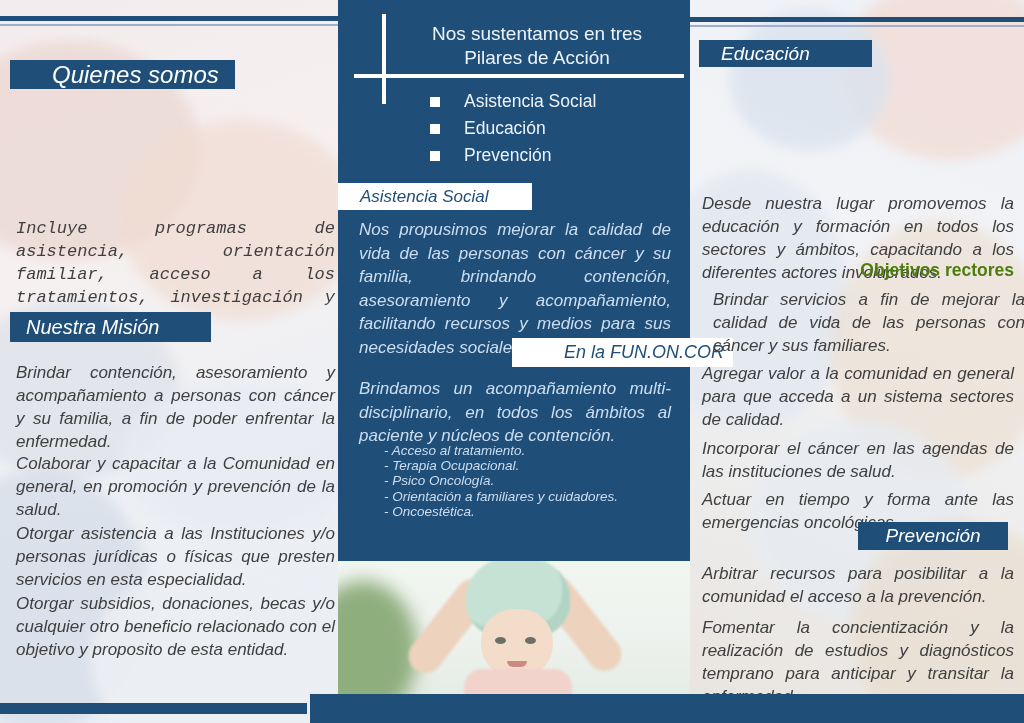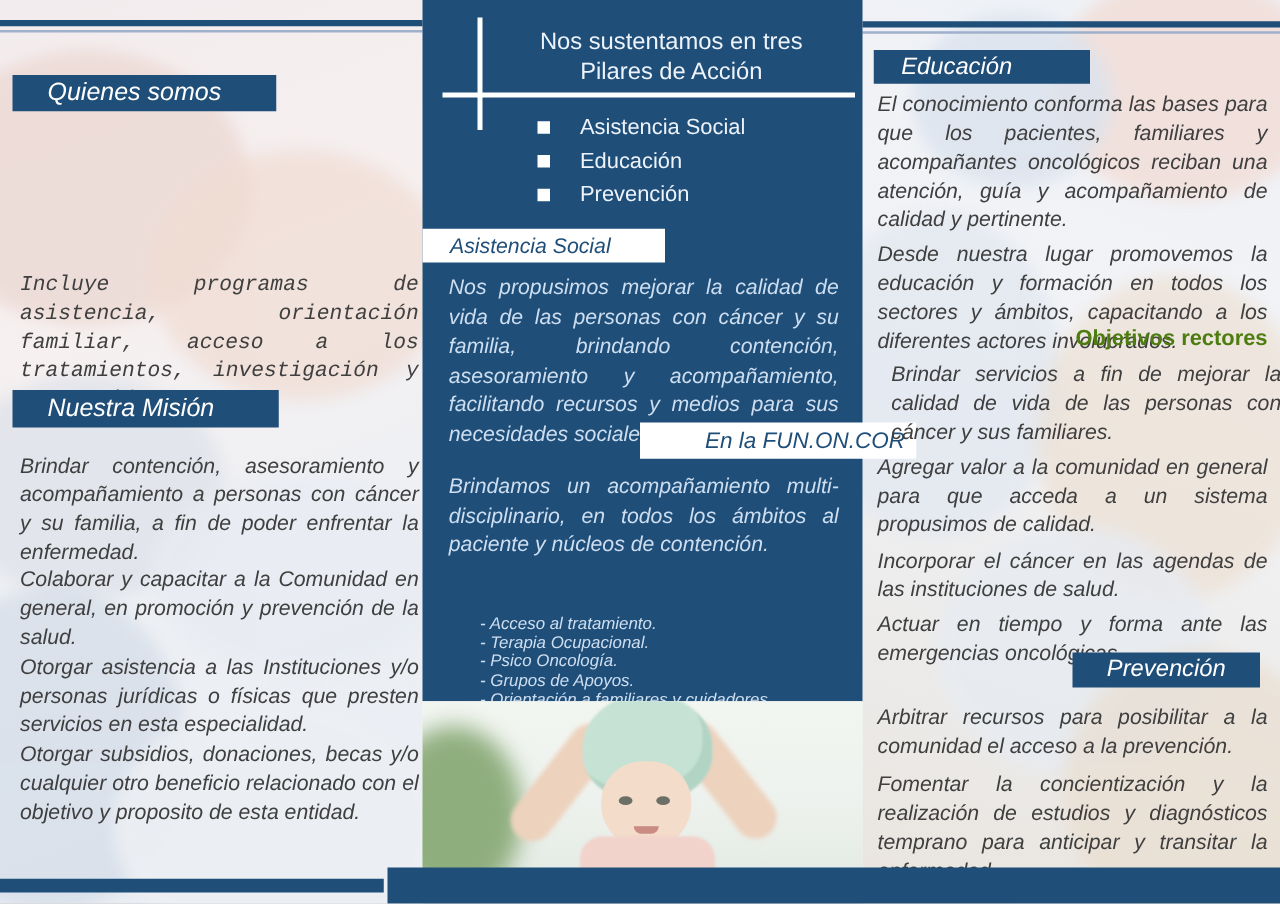--- a/index.html
+++ b/index.html
@@ -24,21 +24,21 @@
   .center-title{position:absolute;left:56px;top:22px;width:286px;text-align:center;
     color:#EDF3FA;font-size:19px;line-height:24px;}
   .pillars{position:absolute;left:92px;top:88px;}
   .pillar-item{position:relative;color:#EDF3FA;font-size:17.5px;line-height:27px;padding-left:34px;}
   .pillar-item::before{content:"";position:absolute;left:0;top:9px;width:10px;height:10px;background:#fff;}
   .white-tag{position:absolute;background:#fff;color:#1F4E79;font-style:italic;
     font-size:17px;display:flex;align-items:center;padding-left:43px;}
   .center-par{position:absolute;color:#CDDEF0;font-style:italic;font-size:17px;line-height:23.5px;
     text-align:justify;}
   .services{position:absolute;left:46px;top:443px;color:#CDDEF0;font-style:italic;
-    font-size:13.5px;line-height:15.2px;margin-top:48px;}
+    font-size:13.5px;line-height:15.2px;}
 
   
   .hdr-box{position:absolute;background:#1F4E79;color:#fff;font-style:italic;
     display:flex;align-items:center;}
 
   
   .body-par{position:absolute;color:#3F3F3F;font-style:italic;font-size:17px;line-height:23px;
     text-align:justify;}
   .objetivos-title{position:absolute;color:#4d7c0f;font-weight:bold;
     font-size:17.5px;text-align:right;}
@@ -86,26 +86,26 @@
     <div class="bg" style="left:140px;top:220px;width:220px;height:260px;background:#ecdccb;opacity:.55;"></div>
     <div class="bg" style="left:60px;top:420px;width:220px;height:200px;background:#e7ebf1;opacity:.8;"></div>
     <div class="bg" style="left:160px;top:520px;width:220px;height:220px;background:#e9dccb;opacity:.6;"></div>
   </div>
 
   <div class="rule-dark" style="left:0;top:16px;width:338px;"></div>
   <div class="rule-light" style="left:0;top:24px;width:338px;"></div>
   <div class="rule-dark" style="left:690px;top:17px;width:334px;"></div>
   <div class="rule-light" style="left:690px;top:25px;width:334px;"></div>
 
-  <div class="hdr-box" style="left:10px;top:60px;width:183px;height:29px;font-size:20px;padding-left:28px;">
+  <div class="hdr-box" style="left:10px;top:60px;width:183px;height:29px;font-size:24px;padding-left:42px;">
     <span>Quienes somos</span>
   </div>
   <div class="body-par" style="left:16px;top:217px;width:319px;font-family:Liberation Mono, monospace;">Incluye programas de asistencia, orientación familiar, acceso a los tratamientos, investigación y prevención.</div>
 
-  <div class="hdr-box" style="left:10px;top:312px;width:185px;height:30px;font-size:20px;padding-left:28px;">
+  <div class="hdr-box" style="left:10px;top:312px;width:185px;height:30px;font-size:20px;padding-left:16px;">
     <span>Nuestra Misión</span>
   </div>
   <div class="body-par" style="left:16px;top:361px;width:319px;">Brindar contención, asesoramiento y acompañamiento a personas con cáncer y su familia, a fin de poder enfrentar la enfermedad.</div>
   <div class="body-par" style="left:16px;top:452px;width:319px;">Colaborar y capacitar a la Comunidad en general, en promoción y prevención de la salud.</div>
   <div class="body-par" style="left:16px;top:522px;width:319px;">Otorgar asistencia a las Instituciones y/o personas jurídicas o físicas que presten servicios en esta especialidad.</div>
   <div class="body-par" style="left:16px;top:592px;width:319px;">Otorgar subsidios, donaciones, becas y/o cualquier otro beneficio relacionado con el objetivo y proposito de esta entidad.</div>
 
   <div class="center-panel">
     <div class="cross-v"></div>
     <div class="cross-h"></div>
@@ -126,21 +126,20 @@
 
     <div class="white-tag" style="left:174px;top:338px;width:178px;height:29px;justify-content:center;font-size:18px;">
       <span>En la FUN.ON.COR</span>
     </div>
     <div class="center-par" style="left:21px;top:377px;width:312px;">Brindamos un acompañamiento multi-disciplinario, en todos los ámbitos al paciente y núcleos de contención.</div>
 
     <div class="services">
         <div class="service-item">- Acceso al tratamiento.</div>
         <div class="service-item">- Terapia Ocupacional.</div>
         <div class="service-item">- Psico Oncología.</div>
-        <div class="service-item">- Grupos de Apoyos.</div>
         <div class="service-item">- Orientación a familiares y cuidadores.</div>
         <div class="service-item">- Oncoestética.</div>
       </div>
   </div>
 
   <div class="photo">
     <div class="tree"></div>
     <div class="arm l"></div>
     <div class="arm r"></div>
     <div class="turban"></div>
@@ -148,26 +147,25 @@
       <div class="eye l"></div>
       <div class="eye r"></div>
       <div class="mouth"></div>
     </div>
     <div class="top"></div>
   </div>
 
   <div class="hdr-box" style="left:699px;top:40px;width:151px;height:27px;font-size:19px;padding-left:22px;">
     <span>Educación</span>
   </div>
-  <div class="body-par" style="left:702px;top:72px;width:312px;">El conocimiento conforma las bases para que los pacientes, familiares y acompañantes oncológicos reciban una atención, guía y acompañamiento de calidad y pertinente.</div>
   <div class="body-par" style="left:702px;top:192px;width:312px;">Desde nuestra lugar promovemos la educación y formación en todos los sectores y ámbitos, capacitando a los diferentes actores involucrados.</div>
 
   <div class="objetivos-title" style="left:702px;top:260px;width:312px;">Objetivos rectores</div>
   <div class="body-par" style="left:702px;top:288px;width:312px;margin-left:11px;">Brindar servicios a fin de mejorar la calidad de vida de las personas con cáncer y sus familiares.</div>
-  <div class="body-par" style="left:702px;top:362px;width:312px;">Agregar valor a la comunidad en general para que acceda a un sistema propusimos de calidad.</div>
+  <div class="body-par" style="left:702px;top:362px;width:312px;">Agregar valor a la comunidad en general para que acceda a un sistema sectores de calidad.</div>
   <div class="body-par" style="left:702px;top:437px;width:312px;">Incorporar el cáncer en las agendas de las instituciones de salud.</div>
   <div class="body-par" style="left:702px;top:488px;width:312px;">Actuar en tiempo y forma ante las emergencias oncológicas.</div>
 
   <div class="hdr-box" style="left:858px;top:522px;width:150px;height:28px;font-size:19px;justify-content:center;">
     <span>Prevención</span>
   </div>
   <div class="body-par" style="left:702px;top:562px;width:312px;">Arbitrar recursos para posibilitar a la comunidad el acceso a la prevención.</div>
   <div class="body-par" style="left:702px;top:616px;width:312px;">Fomentar la concientización y la realización de estudios y diagnósticos temprano para anticipar y transitar la enfermedad.</div>
 
   <div class="bottom-bar-left"></div>

